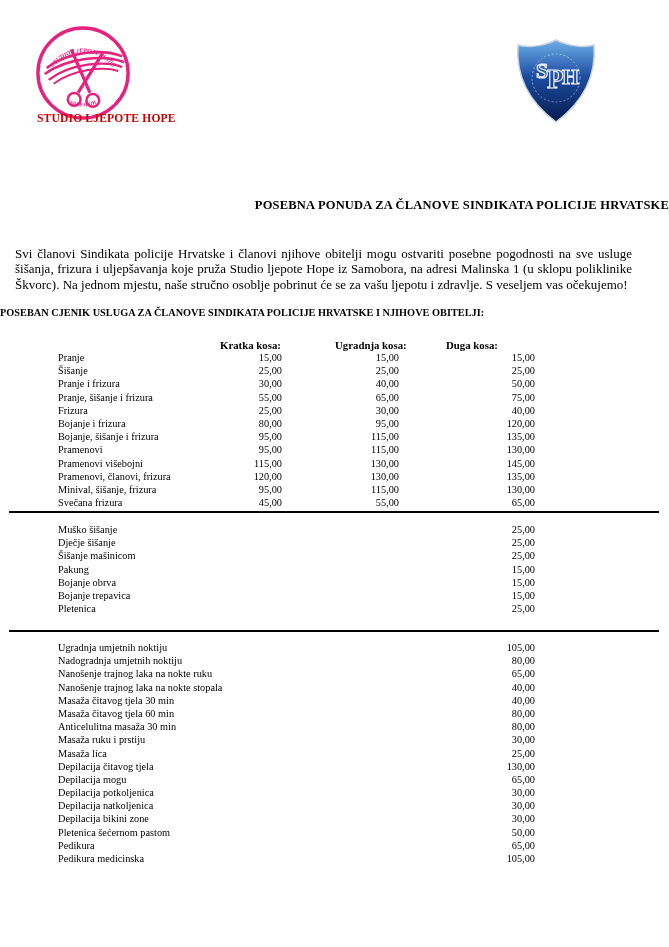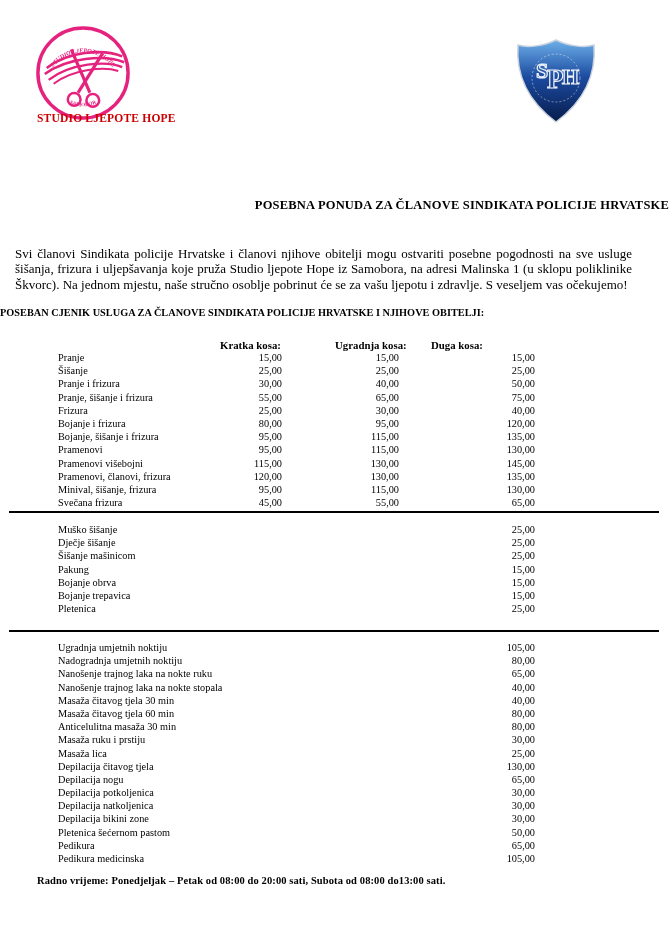--- a/index.html
+++ b/index.html
@@ -11,21 +11,21 @@
   .studio-name{position:absolute;left:37px;top:112px;font-size:11.5px;font-weight:bold;color:#cc0000;letter-spacing:.2px;}
   .contact{position:absolute;left:37px;top:127px;font-size:9.5px;line-height:11.6px;}
   .link{color:#0000cc;text-decoration:underline;cursor:pointer;}
   
   .title{position:absolute;left:0;top:197px;width:669px;text-align:right;font-weight:bold;
          font-size:12.5px;line-height:17px;letter-spacing:.2px;}
   .intro{position:absolute;left:15px;top:246px;width:617px;font-size:13px;line-height:15.4px;text-align:justify;}
   .cjenik-heading{position:absolute;left:0;top:307px;width:669px;text-align:left;font-weight:bold;font-size:10.3px;}
   
   .colhead{position:absolute;top:327px;font-weight:bold;font-size:10.8px;margin-top:12px;}
-  .ch1{left:220px;} .ch2{left:335px;} .ch3{left:431px;text-align:right;}
+  .ch1{left:220px;} .ch2{left:335px;} .ch3{left:446px;text-align:right;}
   
   .ptable{position:absolute;left:37px;width:560px;font-size:10.3px;margin-left:21px;}
   .t1{top:351px;} .t2{top:523px;} .t3{top:641px;}
   .prow{position:relative;height:13.2px;line-height:13.2px;white-space:nowrap;}
   .pname{position:absolute;left:0;}
   .pc{position:absolute;text-align:right;}
   .c1{left:143px;width:81px;}
   .c2{left:251px;width:90px;}
   .c3{left:381px;width:96px;}
   .rule{position:absolute;left:9px;width:650px;height:2px;background:#000;}
@@ -235,21 +235,21 @@
       </div>
       <div class="prow">
         <span class="pname">Masaža lica</span>
         <span class="pc c3">25,00</span>
       </div>
       <div class="prow">
         <span class="pname">Depilacija čitavog tjela</span>
         <span class="pc c3">130,00</span>
       </div>
       <div class="prow">
-        <span class="pname">Depilacija nogu</span>
+        <span class="pname">Depilacija mogu</span>
         <span class="pc c3">65,00</span>
       </div>
       <div class="prow">
         <span class="pname">Depilacija potkoljenica</span>
         <span class="pc c3">30,00</span>
       </div>
       <div class="prow">
         <span class="pname">Depilacija natkoljenica</span>
         <span class="pc c3">30,00</span>
       </div>
@@ -264,15 +264,14 @@
       <div class="prow">
         <span class="pname">Pedikura</span>
         <span class="pc c3">65,00</span>
       </div>
       <div class="prow">
         <span class="pname">Pedikura medicinska</span>
         <span class="pc c3">105,00</span>
       </div>
     </div>
 
-  <div class="footer">Radno vrijeme: Ponedjeljak – Petak od 08:00 do 20:00 sati, Subota od 08:00 do13:00 sati.</div>
 
 </div>
 
 </body></html>

